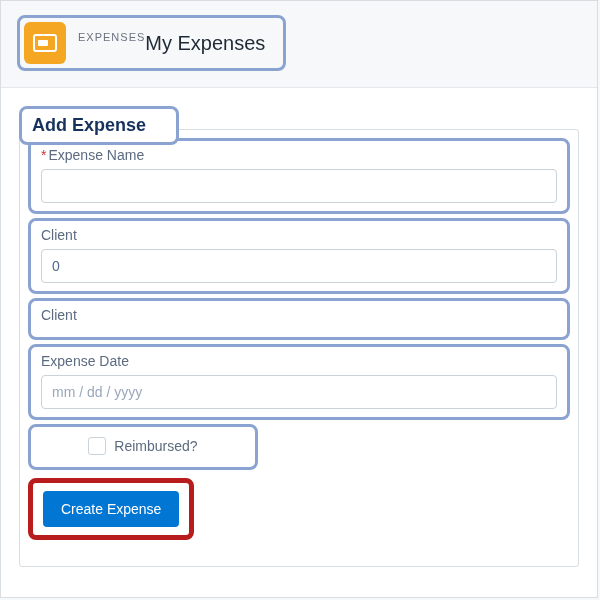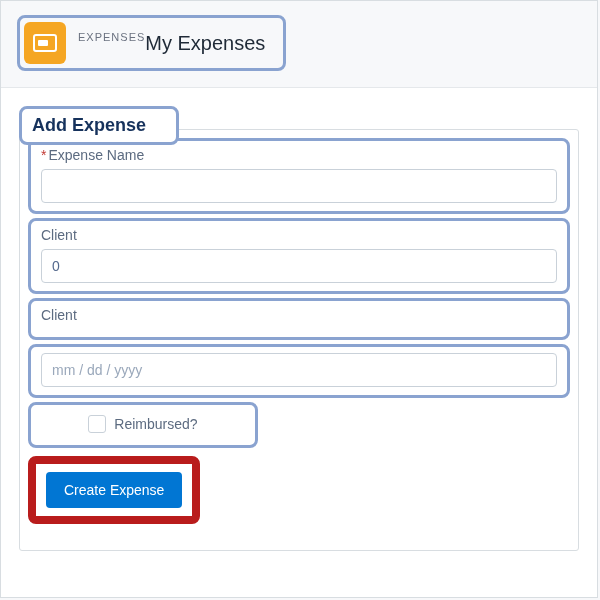--- a/index.html
+++ b/index.html
@@ -90,21 +90,21 @@
     .checkbox-row { display: flex; align-items: center; padding: 4px 6px; justify-content: center; }
     .chk {
       width: 18px; height: 18px;
       border: 1px solid #c9d1d9;
       border-radius: 3px;
       margin-right: 8px;
       background: #fff;
     }
     .chk-label { font-size: 14px; color: #5c6b80; }
     .btn-block {
-      border: 8px solid #b91c1c;
+      border: 5px solid #b91c1c;
       border-radius: 8px;
       margin: 4px 0 16px 8px;
       padding: 8px 10px;
       display: inline-block;
     }
     .btn-primary {
       background: #0176d3;
       color: #fff;
       border: none;
       border-radius: 4px;
@@ -152,20 +152,21 @@
       <div class="field-block">
         <label class="field-label">Client</label>
         <input type="text" class="text-input" value="0" style="">
       </div>
 
       <div class="field-block">
         <label class="field-label">Client</label>
       </div>
 
       <div class="field-block">
+        <label class="field-label">Expense Date</label>
         <input type="text" class="text-input" placeholder="mm / dd / yyyy" style="">
       </div>
 
       <div class="field-block narrow-block">
         <div class="checkbox-row">
           <span class="chk"></span>
           <span class="chk-label">Reimbursed?</span>
         </div>
       </div>
 

